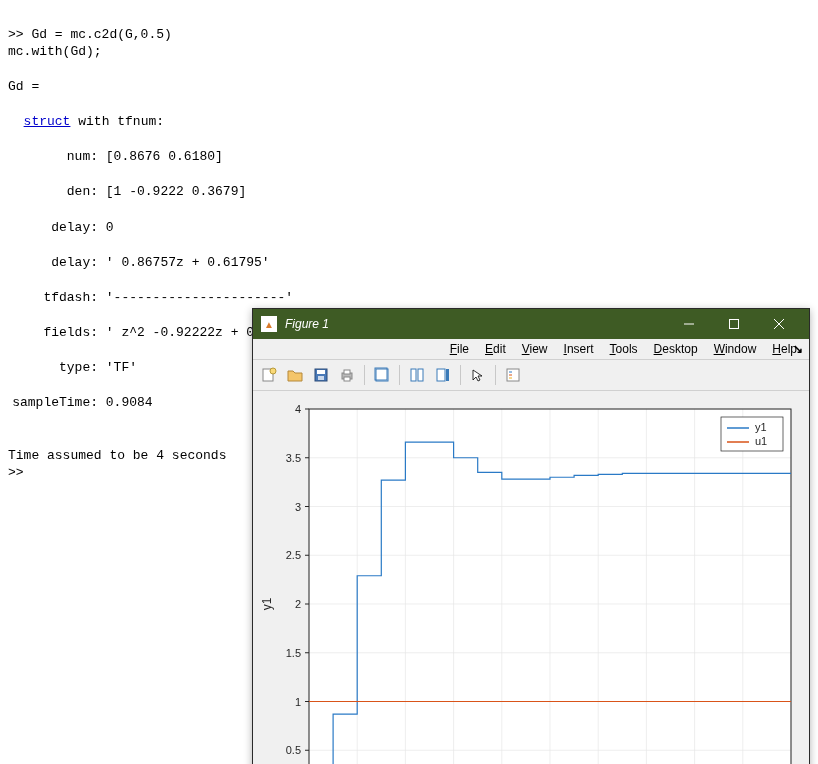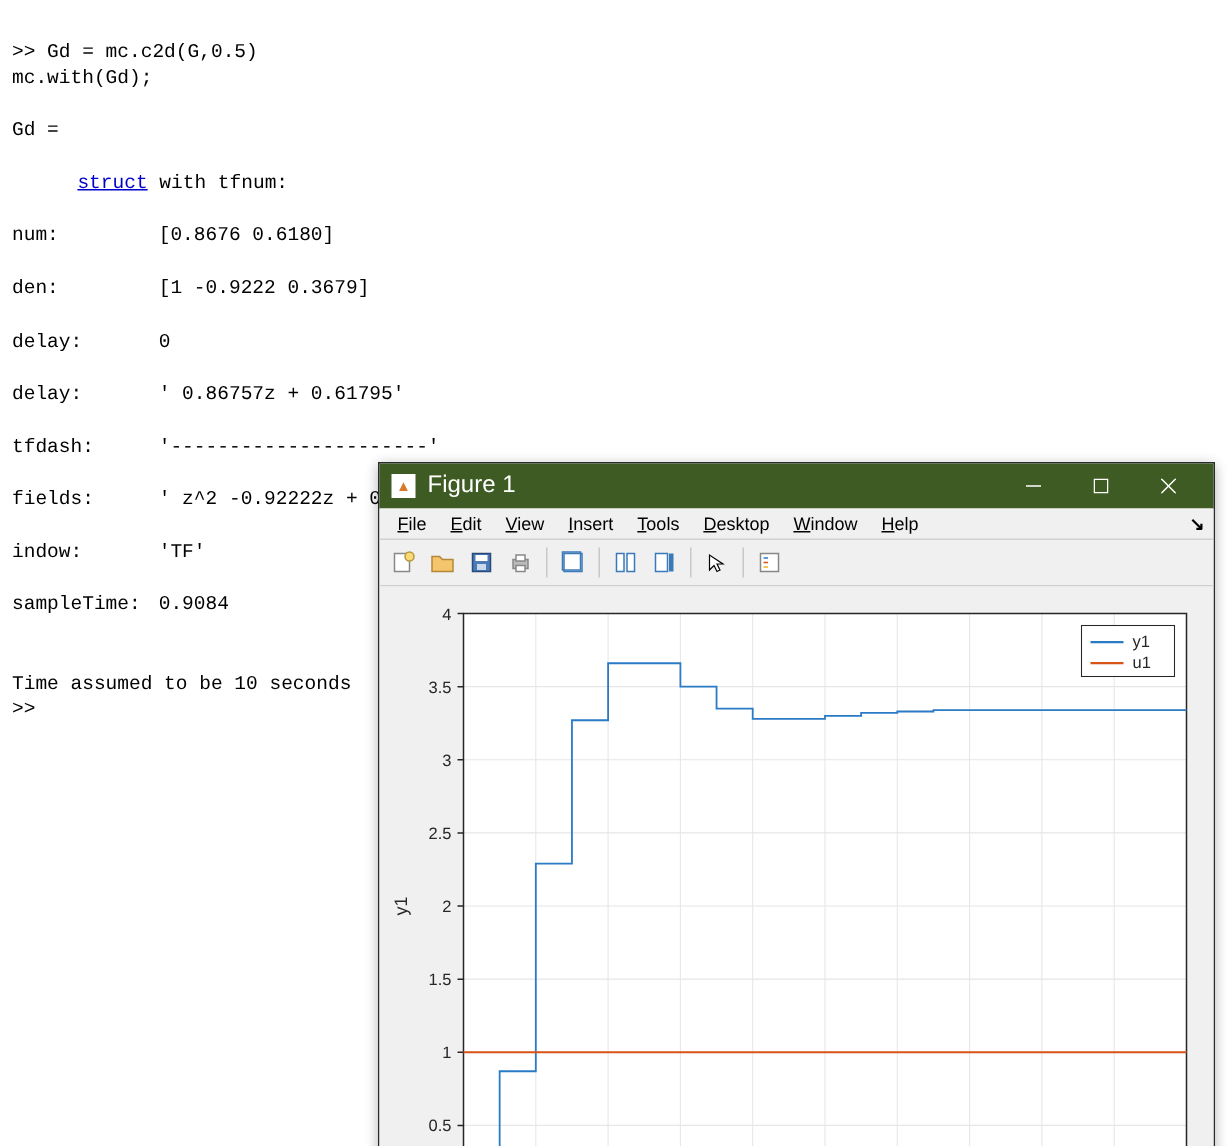--- a/index.html
+++ b/index.html
@@ -14,24 +14,23 @@
     height: 764px;
   }
   .console {
     white-space: pre;
     line-height: 1.35;
   }
   .struct-link {
     color: #0000cc;
     text-decoration: underline;
     cursor: pointer;
-    margin-left: 28px;
   }
   .field-row { display: block; }
-  .field-name { display: inline-block; width: 90px; }
+  .field-name { display: inline-block; width: 90px; text-align: right; }
 
   
   .figwin {
     position: absolute;
     left: 252px;
     top: 308px;
     width: 556px;
     height: 532px;
     background: #fff;
     border: 1px solid #2a2a2a;
@@ -49,38 +48,39 @@
     align-items: center;
     padding: 0 8px;
   }
   .titlebar .icon {
     width: 16px; height: 16px;
     background: #fff;
     display: flex; align-items:center; justify-content:center;
     font-size: 10px; color:#d97a2a; font-weight:bold;
     margin-right: 8px;
   }
-  .titlebar .title { flex: 1; font-size: 16px; }
+  .titlebar .title { flex: 1; font-size: 12px; font-style: italic; }
   .winbtns { display: flex; gap: 0; height: 100%; align-items: center; }
   .winbtn {
     width: 45px; height: 30px;
     display: flex; align-items: center; justify-content: center;
     color: #fff; cursor: pointer;
   }
   .winbtn svg { width: 10px; height: 10px; }
 
   .menubar {
     height: 22px;
     background: #f0f0f0;
     border-bottom: 1px solid #d0d0d0;
     display: flex;
     align-items: center;
     padding: 0 4px;
     font-size: 12px;
     position: relative;
+    justify-content: flex-end;
   }
   .menuitem {
     padding: 2px 8px;
     cursor: pointer;
   }
   .menuitem .ul { text-decoration: underline; }
   .menu-arrow {
     position: absolute;
     right: 6px;
     font-weight: bold;
@@ -126,24 +126,24 @@
 <span>Gd =</span>
 
   <span class="struct-link">struct</span><span> with tfnum:</span>
 
 <span class="field-row"><span class="field-name">num:</span> <span>[0.8676 0.6180]</span></span>
 <span class="field-row"><span class="field-name">den:</span> <span>[1 -0.9222 0.3679]</span></span>
 <span class="field-row"><span class="field-name">delay:</span> <span>0</span></span>
 <span class="field-row"><span class="field-name">delay:</span> <span>' 0.86757z + 0.61795'</span></span>
 <span class="field-row"><span class="field-name">tfdash:</span> <span>'----------------------'</span></span>
 <span class="field-row"><span class="field-name">fields:</span> <span>' z^2 -0.92222z + 0.36788'</span></span>
-<span class="field-row"><span class="field-name">indow:</span> <span>'TF'</span></span>
+<span class="field-row"><span class="field-name">type:</span> <span>'TF'</span></span>
 <span class="field-row"><span class="field-name">sampleTime:</span> <span>0.9084</span></span>
 
-<span>Time assumed to be 10 seconds</span>
+<span>Time assumed to be 4 seconds</span>
 <span>&gt;&gt;</span>
 </div>
 
 <div class="figwin">
   <div class="titlebar">
     <div class="icon">▲</div>
     <div class="title">Figure 1</div>
     <div class="winbtns">
       <div class="winbtn">
         <svg viewBox="0 0 10 10">

